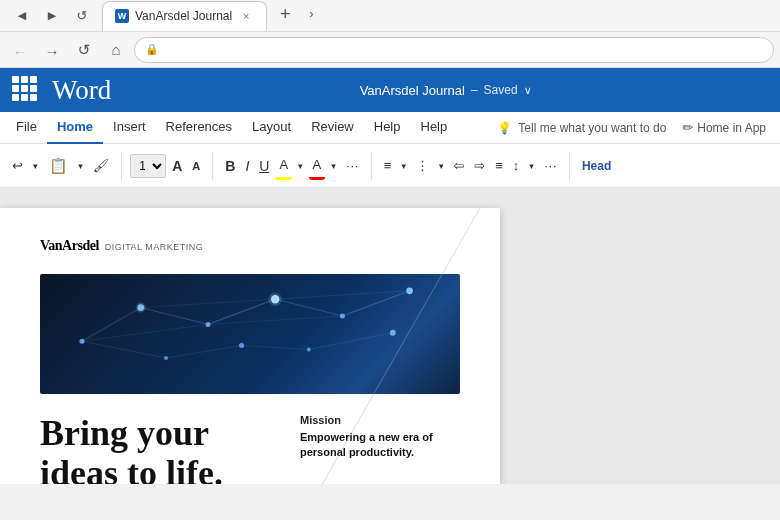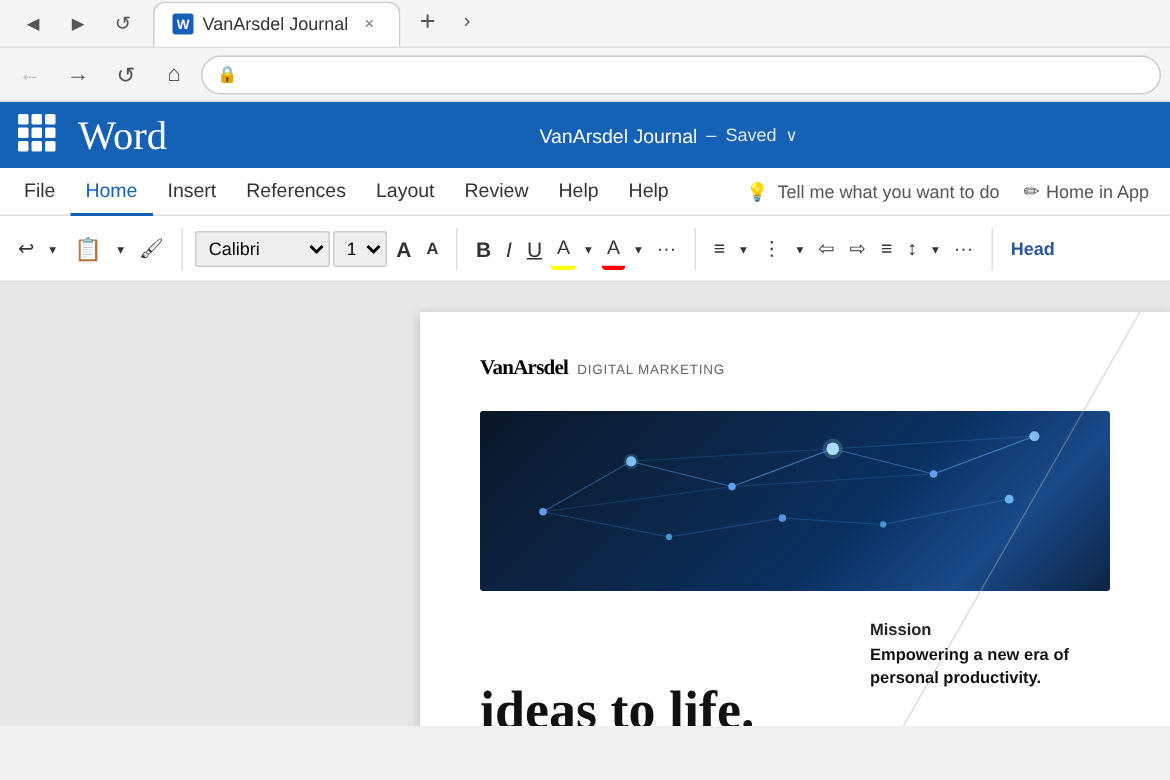--- a/index.html
+++ b/index.html
@@ -158,20 +158,21 @@
       display: flex;
       align-items: center;
       font-size: 13px;
       color: #333;
       cursor: pointer;
       border-bottom: 2px solid transparent;
     }
     .ribbon-tab.active {
       color: #1461b6;
       border-bottom: 2px solid #1461b6;
+      font-weight: bold;
     }
     .ribbon-tell {
       margin-left: auto;
       display: flex;
       align-items: center;
       gap: 6px;
       font-size: 12px;
       color: #555;
       padding: 0 8px;
     }
@@ -233,21 +234,21 @@
     .bold-btn { font-weight: bold; font-size: 14px; }
     .italic-btn { font-style: italic; font-size: 14px; }
     .underline-btn { text-decoration: underline; font-size: 14px; }
 
     
     .doc-area {
       background: #e8e8e8;
       height: calc(520px - 32px - 36px - 36px - 44px - 32px - 44px);
       overflow: hidden;
       display: flex;
-      justify-content: flex-end;
+      justify-content: flex-start;
       padding: 20px 0 0 0;
     }
     .doc-page {
       background: white;
       width: 500px;
       min-height: 350px;
       box-shadow: 0 2px 8px rgba(0,0,0,0.2);
       padding: 30px 40px 20px 40px;
       position: relative;
     }
@@ -392,23 +393,20 @@
   </div>
 
   <div class="toolbar-group">
     <button class="toolbar-btn" style="font-size:15px;">📋</button>
     <button class="toolbar-btn" style="font-size:9px;">▾</button>
     <button class="toolbar-btn" style="font-size:13px;">🖌</button>
   </div>
   <div class="toolbar-divider"></div>
 
   <div class="toolbar-group">
-    <select class="font-selector">
-      <option>Calibri</option>
-    </select>
     <select class="font-size-selector">
       <option>11</option>
     </select>
     <button class="toolbar-btn" style="font-size:14px;font-weight:bold;">A</button>
     <button class="toolbar-btn" style="font-size:11px;font-weight:bold;">A</button>
   </div>
   <div class="toolbar-divider"></div>
 
   <div class="toolbar-group">
     <button class="toolbar-btn bold-btn">B</button>
@@ -475,21 +473,21 @@
         <circle cx="420" cy="70" r="3.5" fill="#77bbff" opacity="0.9"></circle>
 
         <circle cx="280" cy="30" r="8" fill="#aaddff" opacity="0.2"></circle>
         <circle cx="120" cy="40" r="6" fill="#88ccff" opacity="0.2"></circle>
       </svg>
     </div>
 
     <div class="doc-main-content">
       <div class="doc-headline">
         <div class="headline-text">
-          <br>
+          <span>Bring your</span><br>
           <span>ideas to life.</span>
         </div>
       </div>
       <div class="doc-sidebar-content">
         <div class="mission-label">Mission</div>
         <div class="mission-text">Empowering a new era of personal productivity.</div>
       </div>
     </div>
 
     <svg style="position:absolute;top:0;right:0;width:100%;height:100%;pointer-events:none;">

